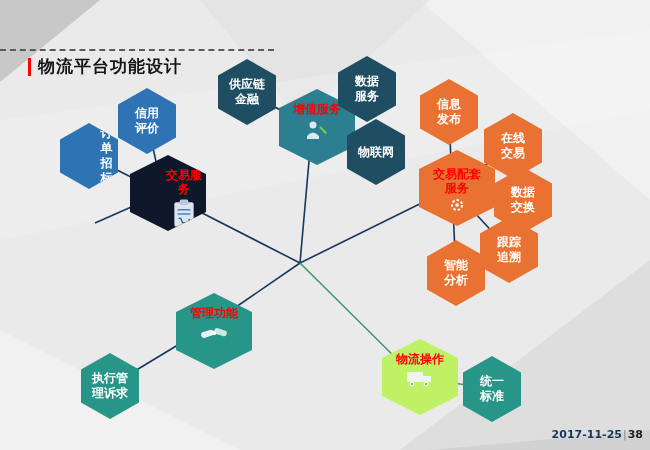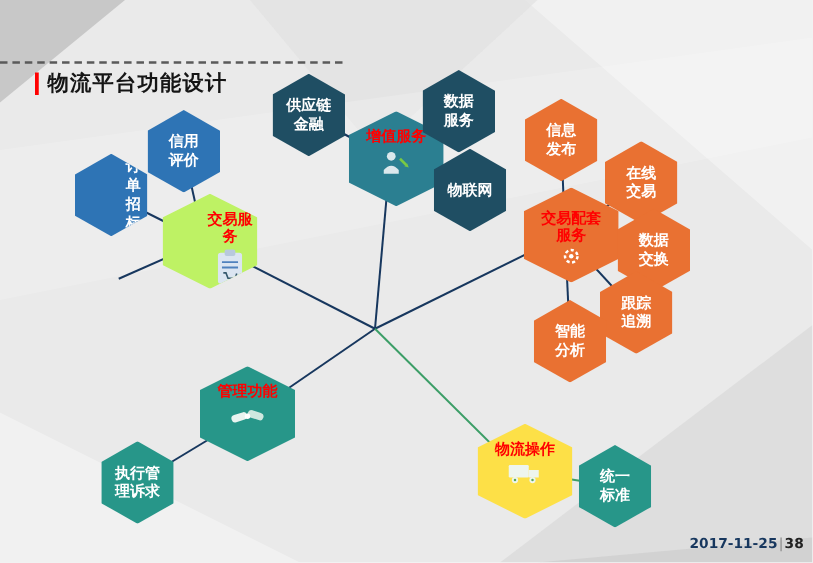--- a/index.html
+++ b/index.html
@@ -25,26 +25,26 @@
          display:flex; flex-direction:column; align-items:center; justify-content:center;
          color:#fff; font-weight:bold; text-align:center; z-index:3; }
   .hex-s { width:58px; height:66px; font-size:12px; line-height:15px; }
   .hex-m { width:76px; height:76px; justify-content:flex-start; padding-top:13px; }
   .hex-c { width:90px; height:102px; font-size:13.5px; line-height:18px; }
   .cat-label { color:#ff0000; font-size:12px; line-height:14px; font-weight:bold; }
   .hex-m .icon { margin-top:3px; }
   .txt-center { justify-content:center; padding-top:2px; }
 
   .c-blue   { background:#2e74b5; }
-  .c-steel  { background:#bef264;padding-left:32px; }
+  .c-steel  { background:#0f172a;padding-left:32px; }
   .c-navy   { background:#1f4e63; }
   .c-teal   { background:#2b7f91; }
   .c-orange { background:#e97132; }
   .c-gteal  { background:#279689; }
-  .c-green  { background:#fde047; }
+  .c-green  { background:#bef264; }
   .c-center { background:#32596d; }
 </style>
 </head>
 <body>
 
 <div class="slide">
 
   <svg class="bg-svg" viewBox="0 0 650 450">
     <polygon points="0,0 100,0 0,82" fill="#c8c8c8"></polygon>
     <polygon points="650,0 650,200 420,0" fill="#ffffff" opacity="0.35"></polygon>
@@ -151,21 +151,21 @@
   </div>
   <div class="hex hex-s c-orange" style="left:480px;top:217px;">
     <span>跟踪</span>
     <span>追溯</span>
   </div>
   <div class="hex hex-s c-orange" style="left:427px;top:240px;">
     <span>智能</span>
     <span>分析</span>
   </div>
 
-  <div class="hex hex-m c-gteal" style="left:160px;top:293px;">
+  <div class="hex hex-m c-gteal" style="left:176px;top:293px;">
     <span class="cat-label">管理功能</span>
     <svg class="icon" width="30" height="20" viewBox="0 0 30 20">
       <rect x="2" y="8" width="13" height="6" rx="3" fill="#e9f4f0" transform="rotate(-18 8 11)"></rect>
       <rect x="15" y="6" width="13" height="6" rx="3" fill="#cfe8df" transform="rotate(18 21 9)"></rect>
       <circle cx="15" cy="10" r="2.2" fill="#ffffff"></circle>
     </svg>
   </div>
   <div class="hex hex-s c-gteal" style="left:81px;top:353px;">
     <span>执行管</span>
     <span>理诉求</span>

